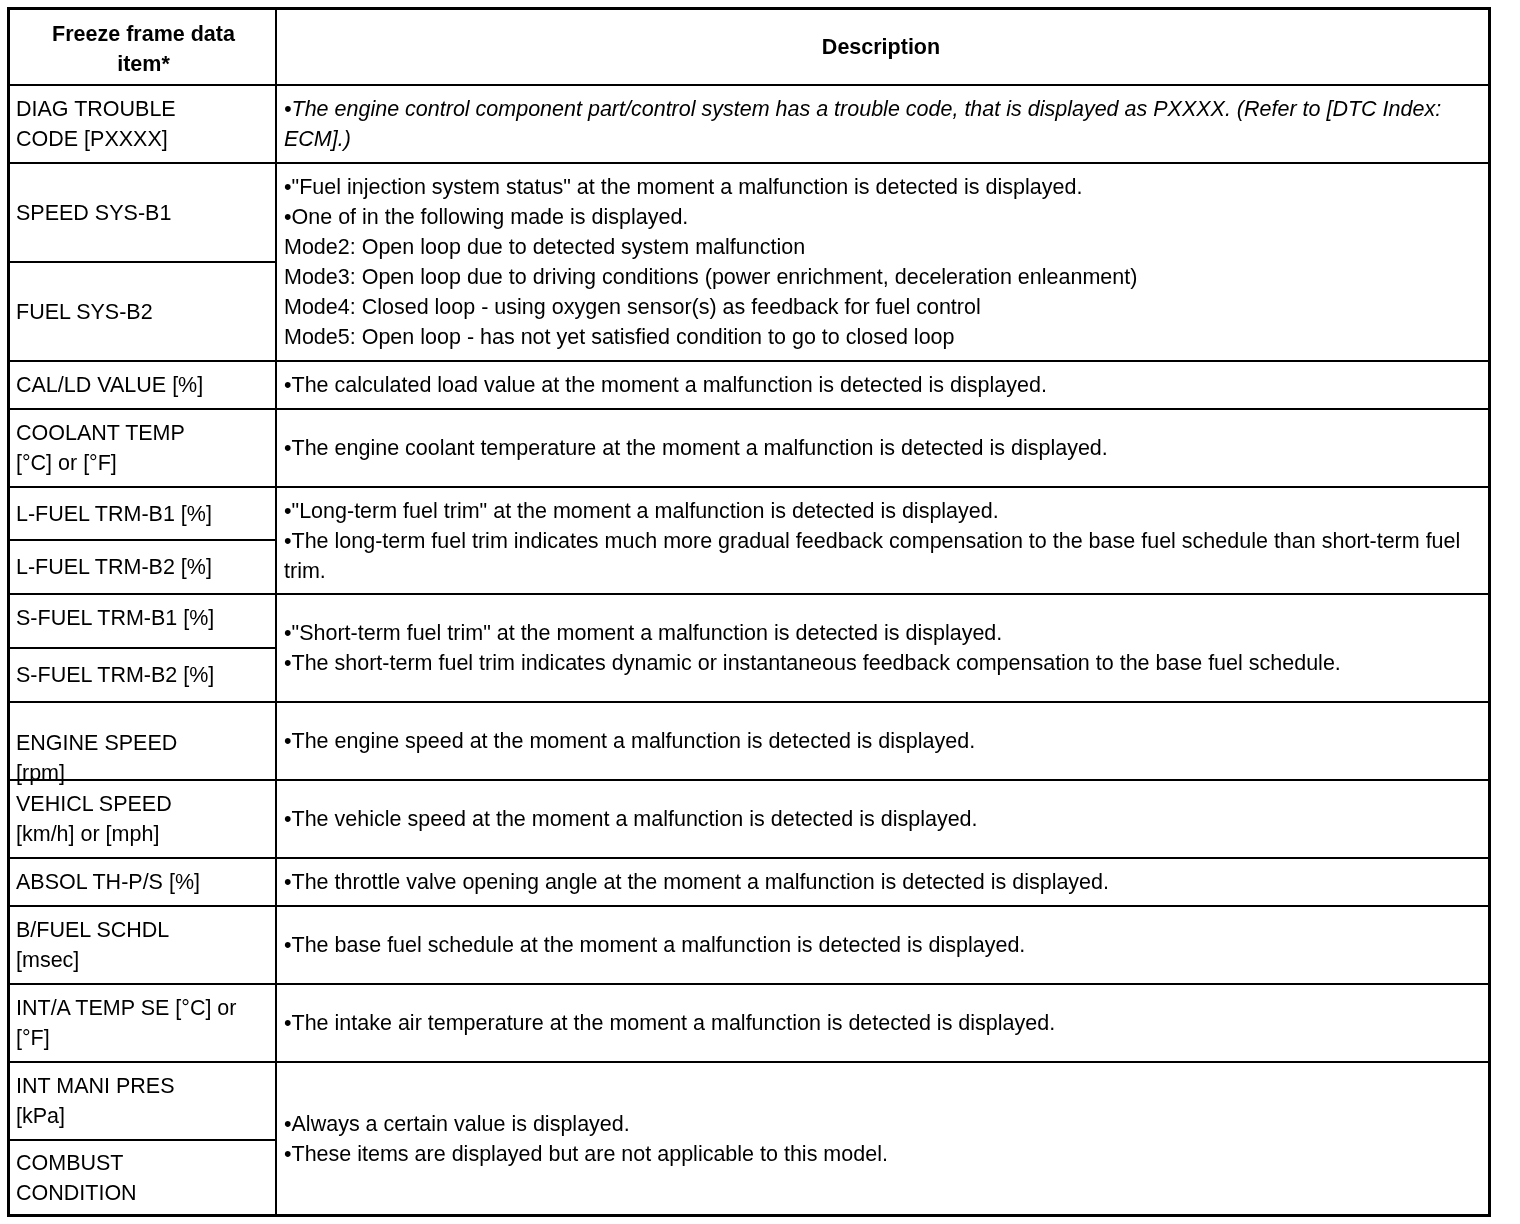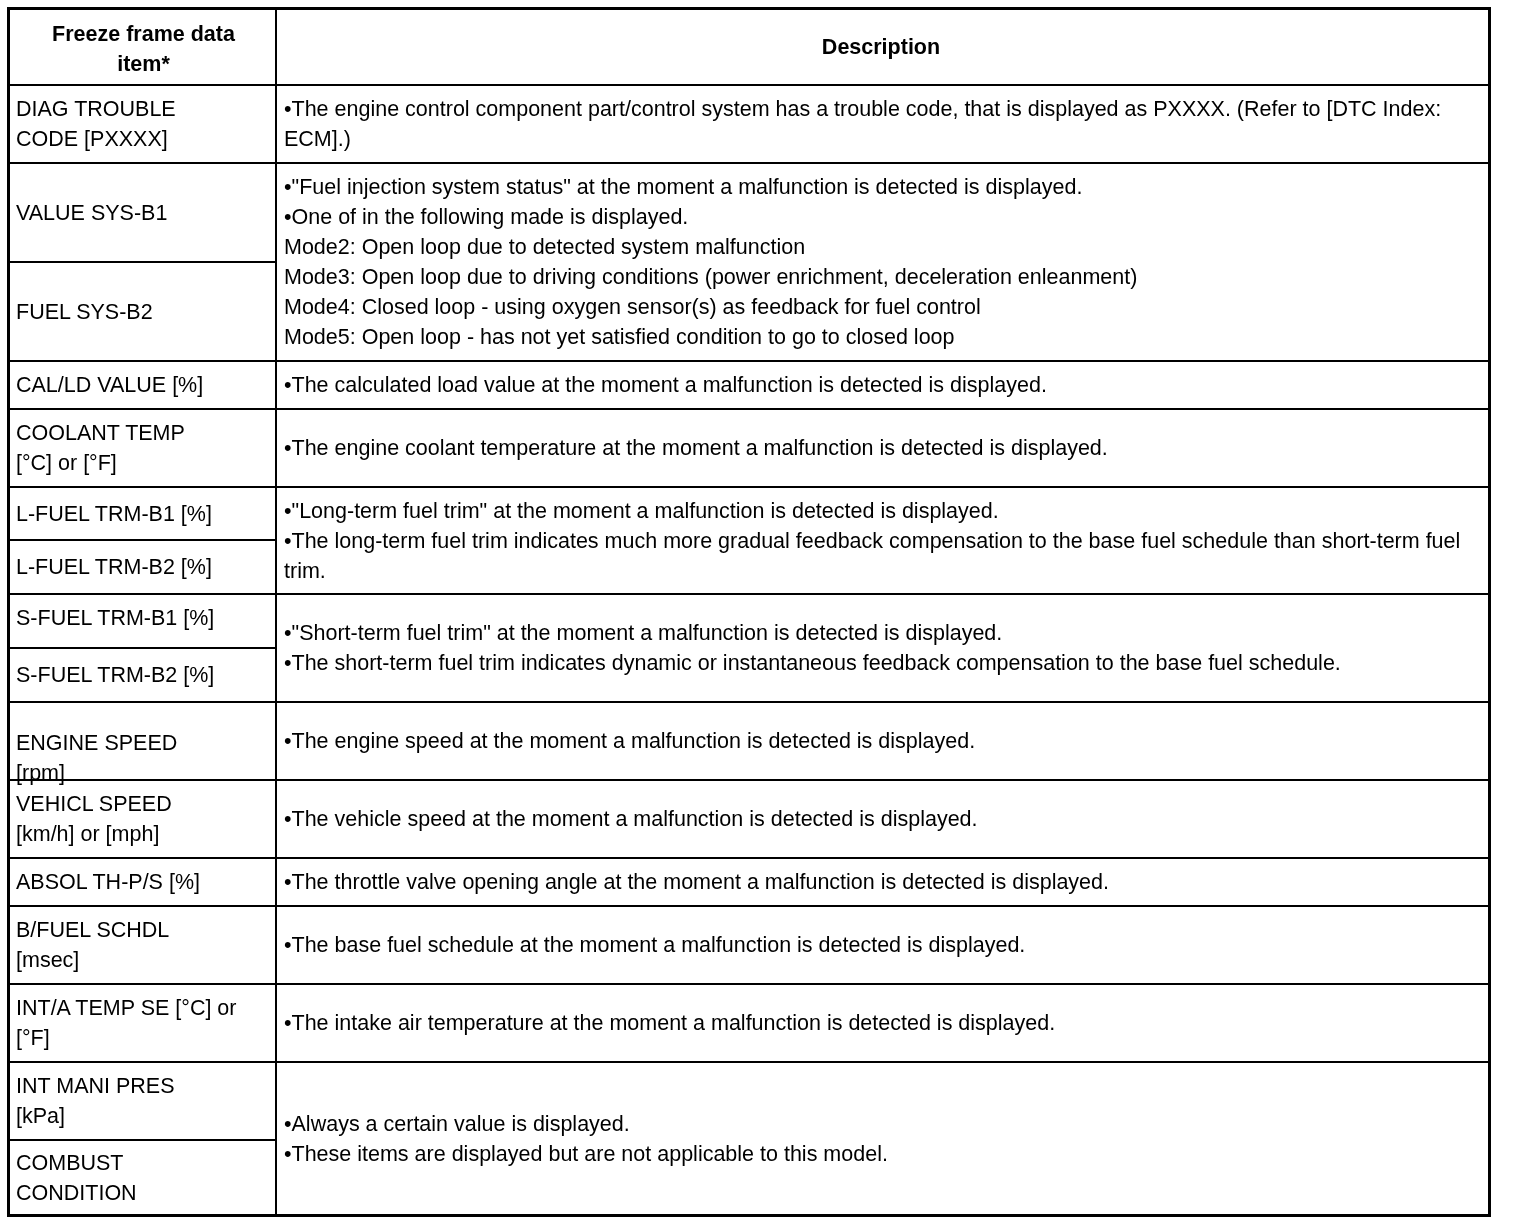--- a/index.html
+++ b/index.html
@@ -28,27 +28,27 @@
     <span class="line" style="width:220px;">Freeze frame data item*</span>
   </div>
   <div class="cell desc head" style="top:0;height:74px;">
     <span class="line">Description</span>
   </div>
   <div class="hline full" style="top:74px;"></div>
 
   <div class="cell item" style="top:76px;height:76px;">
     <span class="line" style="width:190px;">DIAG TROUBLE CODE [PXXXX]</span>
   </div>
-  <div class="cell desc" style="top:76px;height:76px;">
+  <div class="cell desc" style="top:76px;height:76px;font-style:italic;">
     <span class="line">•The engine control component part/control system has a trouble code, that is displayed as PXXXX. (Refer to [DTC Index: ECM].)</span>
   </div>
   <div class="hline full" style="top:152px;"></div>
 
   <div class="cell item" style="top:154px;height:97px;">
-    <span class="line">VALUE SYS-B1</span>
+    <span class="line">SPEED SYS-B1</span>
   </div>
   <div class="hline left" style="top:251px;"></div>
   <div class="cell item" style="top:253px;height:97px;">
     <span class="line">FUEL SYS-B2</span>
   </div>
   <div class="cell desc" style="top:154px;height:196px;">
     <span class="line">•"Fuel injection system status" at the moment a malfunction is detected is displayed.</span>
     <span class="line">•One of in the following made is displayed.</span>
     <span class="line">Mode2: Open loop due to detected system malfunction</span>
     <span class="line">Mode3: Open loop due to driving conditions (power enrichment, deceleration enleanment)</span>

